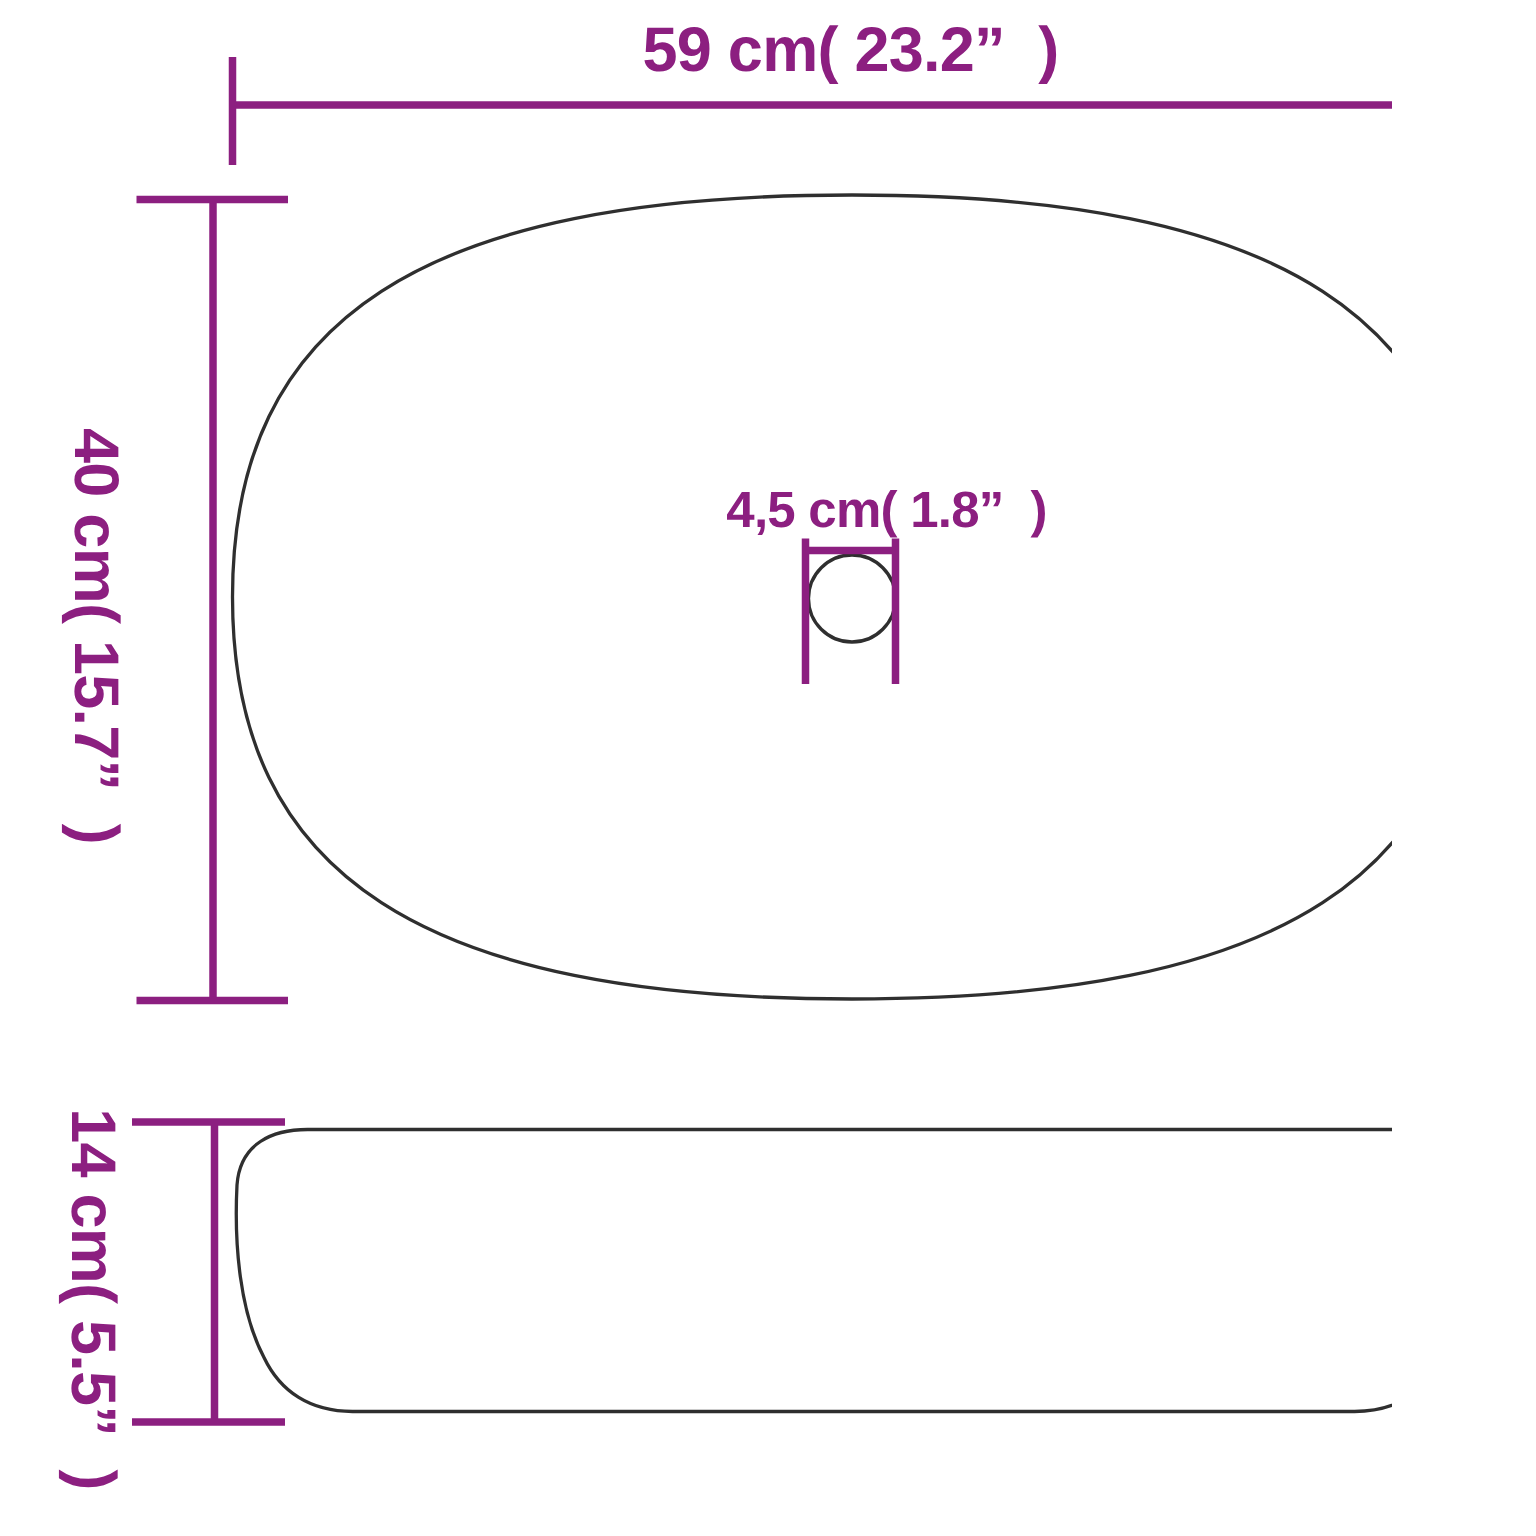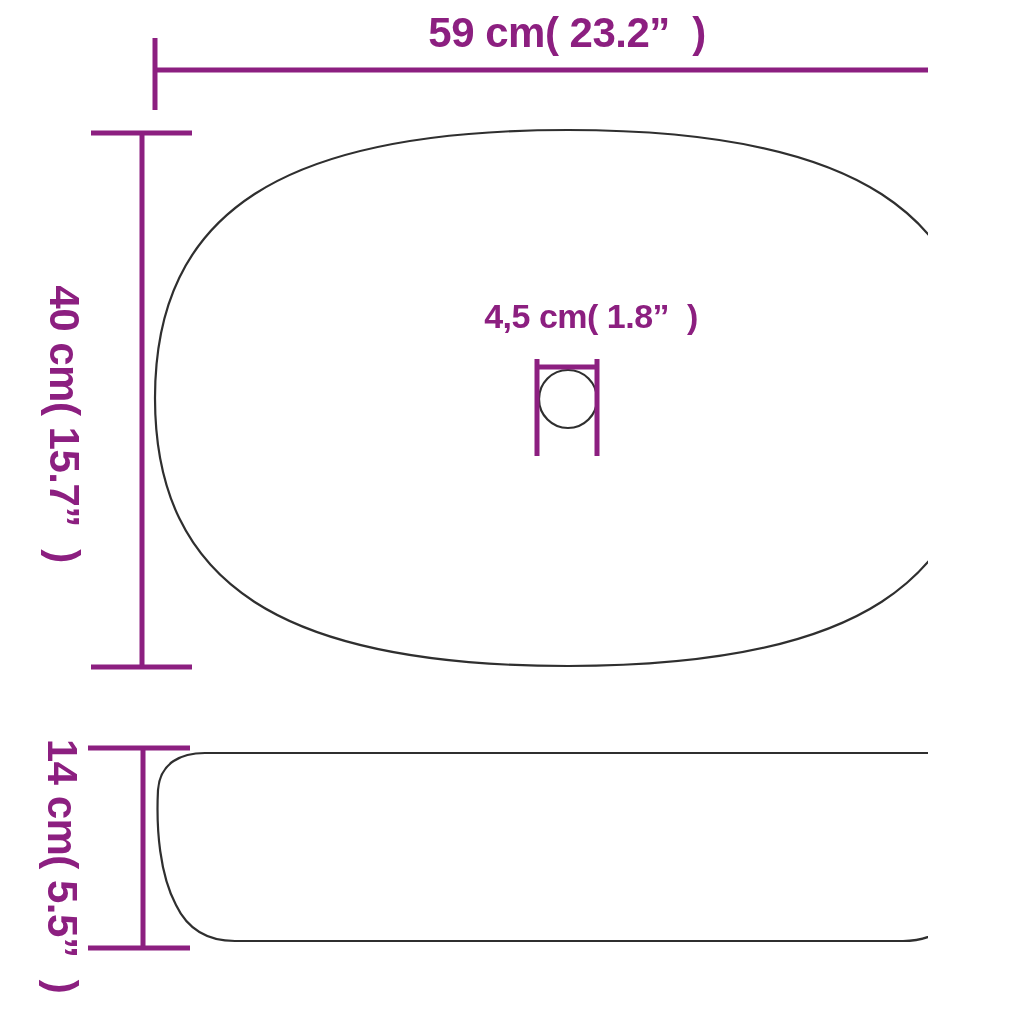--- a/index.html
+++ b/index.html
@@ -77,17 +77,17 @@
         <line x1="88" y1="748" x2="190" y2="748"></line>
         <line x1="88" y1="948" x2="190" y2="948"></line>
       </g>
     </g>
   </svg>
 
   <div class="dim-label" style="left:567px; top:33px;">59 cm( 23.2”  )</div>
 
   <div class="dim-label vertical" style="left:64px; top:424px;">40 cm( 15.7”  )</div>
 
-  <div class="dim-label small" style="left:591px; top:316px;">4,5 cm( 1.8”  )</div>
+  <div class="dim-label small" style="left:591px; top:340px;">4,5 cm( 1.8”  )</div>
 
   <div class="dim-label vertical" style="left:62px; top:866px;">14 cm( 5.5”  )</div>
 
 </div>
 
 </body></html>

